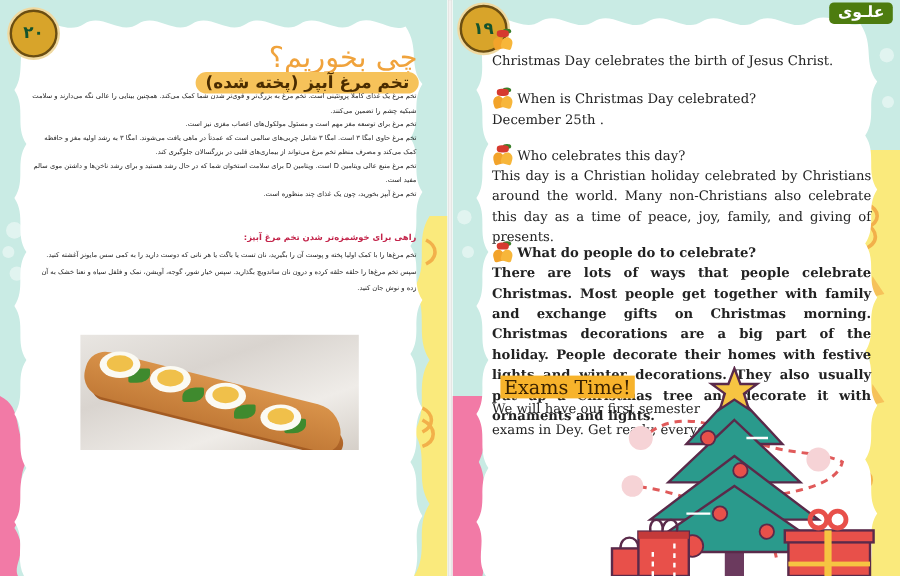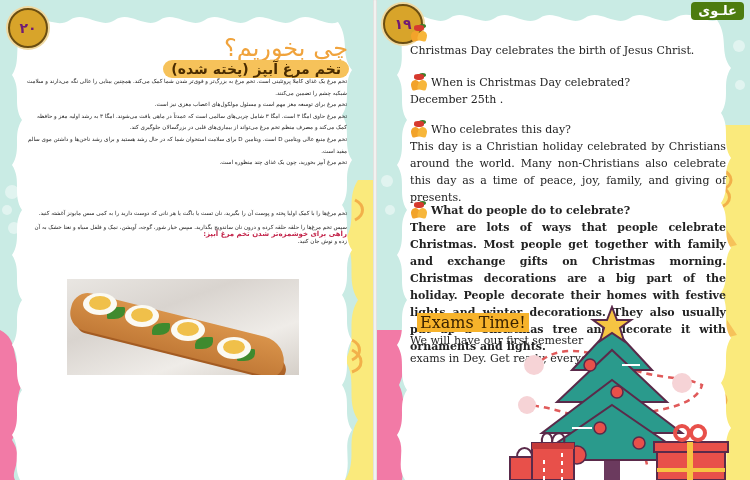--- a/index.html
+++ b/index.html
@@ -15,21 +15,21 @@
   
   .frame { position:absolute; inset:0; }
 
   .bubble { position:absolute; border-radius:50%; background:rgba(255,255,255,0.45); }
 
   
   .page-num {
     position:absolute; width:40px; height:40px; border-radius:50%;
     background:#d8a42a; border:2px solid #6b4e12;
     box-shadow: 0 0 0 2px #f0d9a0;
-    color:#701a75; font-family:"DejaVu Sans", sans-serif; font-size:14px; font-weight:bold;
+    color:#14532d; font-family:"DejaVu Sans", sans-serif; font-size:14px; font-weight:bold;
     display:flex; align-items:center; justify-content:center;
   }
 
   
   .fa { direction:rtl; text-align:right; font-family:"DejaVu Sans", sans-serif; }
   .left-title {
     position:absolute; right:25px; top:34px;
     font-size:24px; font-weight:normal; color:#f0a33c;
   }
   .left-subtitle {
@@ -37,21 +37,21 @@
     background:#f6c25a; border-radius:10px; padding:1px 8px;
     font-size:14px; font-weight:bold; color:#4a2c00;
   }
   .left-body {
     position:absolute; right:26px; left:26px; top:76px;
     font-size:5.6px; line-height:11.6px; color:#222;
   }
   .left-body p { margin:0; }
   .left-tip-title {
     position:absolute; right:26px; top:194px;
-    font-size:7px; font-weight:bold; color:#c3244a;margin-top:36px;
+    font-size:7px; font-weight:bold; color:#c3244a;
   }
   .left-tip {
     position:absolute; right:26px; left:26px; top:206px;
     font-size:5.6px; line-height:14px; color:#222;
   }
   .food-img {
     position:absolute; left:67px; top:279px; width:232px; height:96px;
     background: linear-gradient(160deg,#e9e6e2 0%, #d9d4cf 35%, #efece8 70%, #d5cfc8 100%);
     overflow:hidden;
   }

